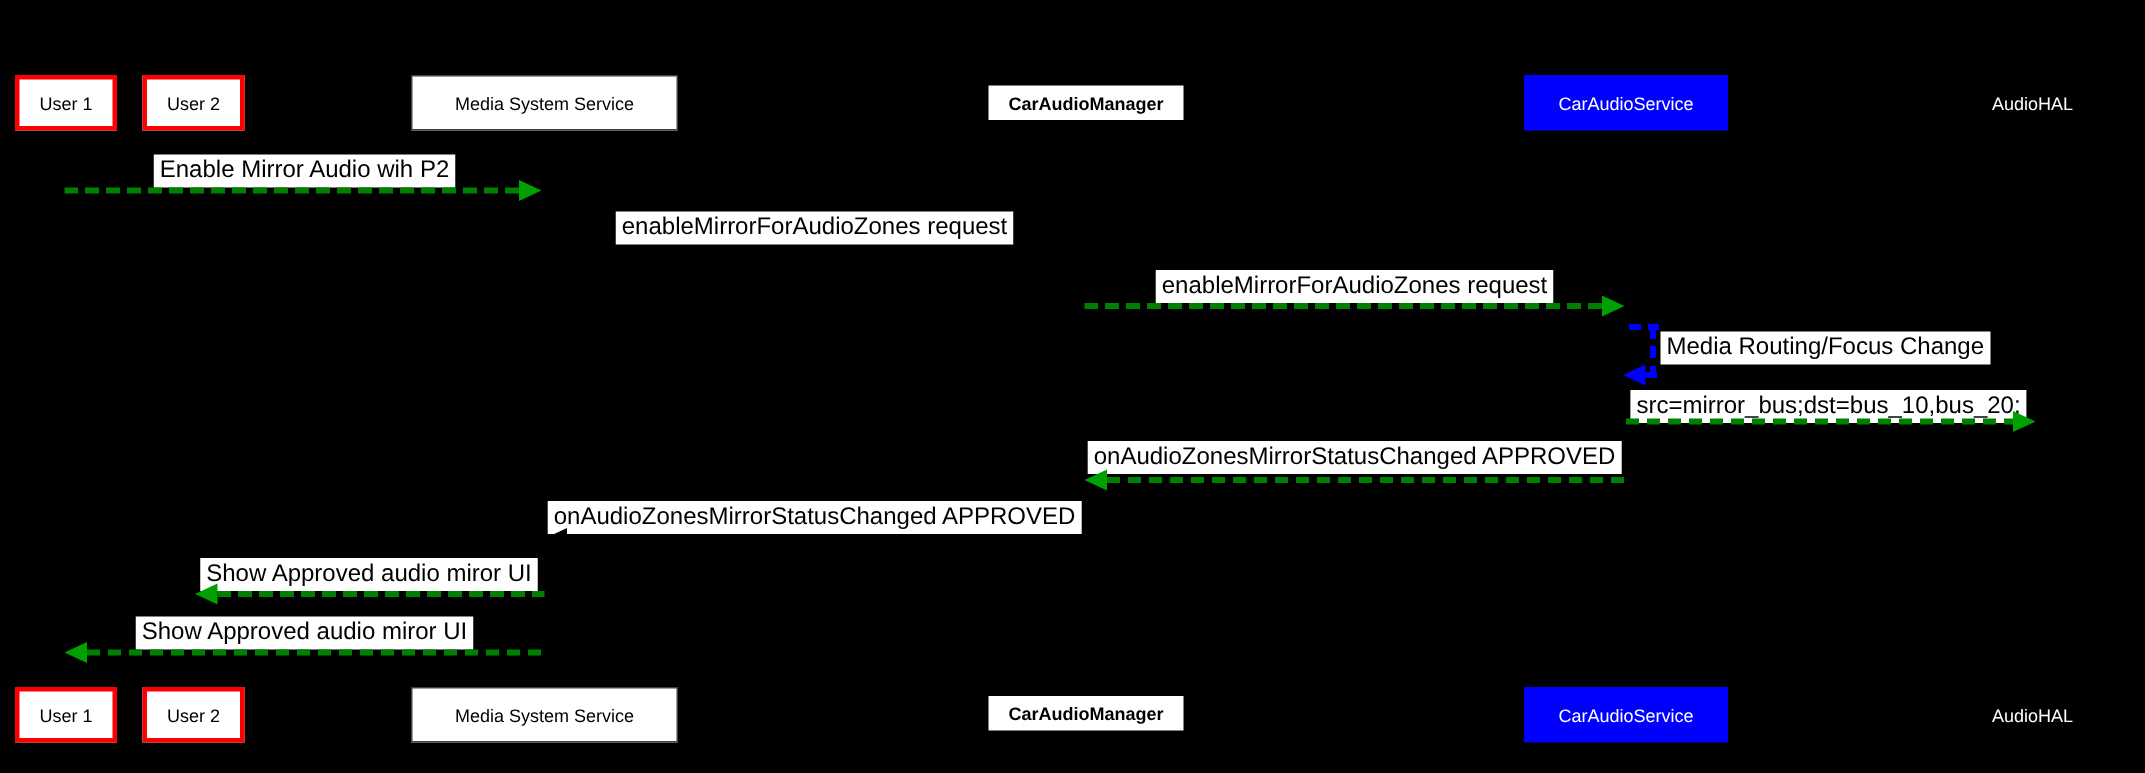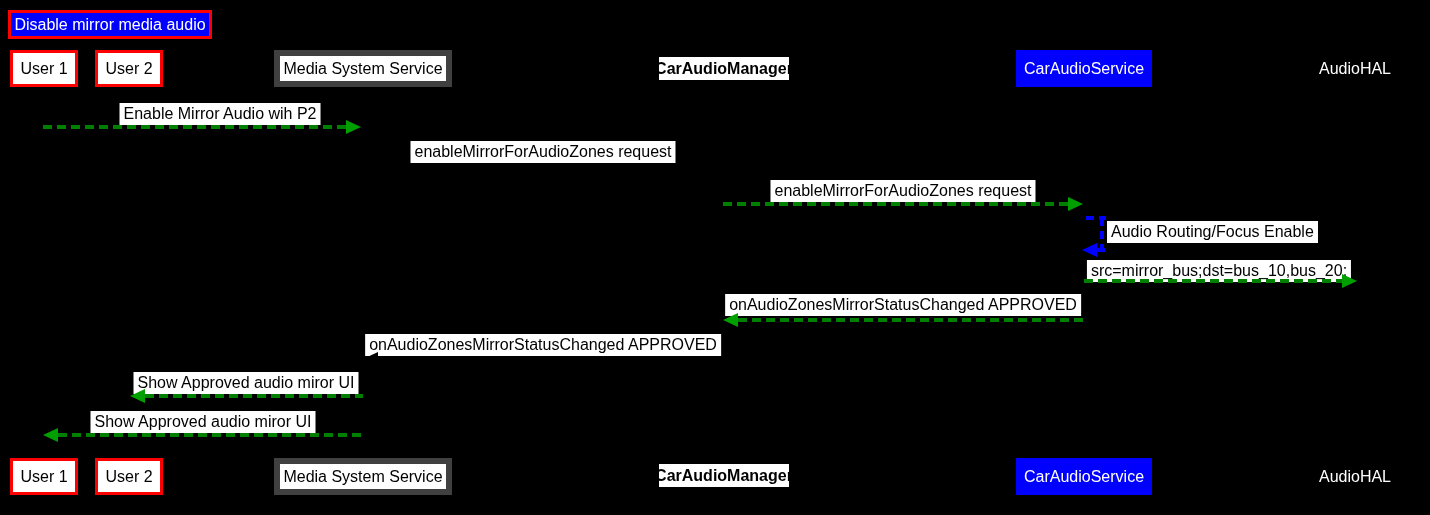--- a/index.html
+++ b/index.html
@@ -2,25 +2,25 @@
 <html><head>
 <meta charset="utf-8">
 <style>
   html,body { margin:0; padding:0; background:#000; }
   .canvas {
     position:relative; width:1430px; height:515px; background:#000000;
     font-family:"Liberation Sans", sans-serif; overflow:hidden;
   }
   .box {
     position:absolute; display:flex; align-items:center; justify-content:center;
-    background:#ffffff; color:#000000; font-size:16px; box-sizing:border-box;
+    background:#ffffff; color:#000000; font-size:12px; box-sizing:border-box;
     white-space:nowrap;
   }
   .box.red   { border:3px solid #ff0000; }
-  .box.green { border:6px solid #404040; }
+  .box.green { border:1px solid #404040; }
   .box.blue  { background:#0000ff; color:#ffffff; border:none; }
   .box.plain { border:none;font-weight:bold; }
   .box.bare  { background:transparent; color:#ffffff; border:none; }
   .title-box {
     position:absolute; left:8px; top:10px; width:204px; height:29px;
     background:#0000ff; border:3px solid #ff0000; color:#ffffff;
     display:flex; align-items:center; justify-content:center;
     font-size:16px; box-sizing:border-box; white-space:nowrap;
   }
   .msg-label {
@@ -47,42 +47,41 @@
   .head.left  { border-width:7px 15px 7px 0; border-color:transparent #00a000 transparent transparent; }
   .head.left.blue  { border-color:transparent #0000ff transparent transparent; }
   .head.right.black { border-color:transparent transparent transparent #000000; }
   .head.left.black  { border-color:transparent #000000 transparent transparent; }
 </style>
 </head>
 <body>
 
 <div class="canvas">
 
-  <div class="title-box">Disable mirror media audio</div>
 
   <div class="box red" style="left:10px;  top:50px; width:68px;  height:37px;">User 1</div>
   <div class="box red" style="left:95px;  top:50px; width:68px;  height:37px;">User 2</div>
   <div class="box green" style="left:274px; top:50px; width:178px; height:37px;">Media System Service</div>
   <div class="box plain" style="left:659px; top:57px; width:130px; height:23px;">CarAudioManager</div>
   <div class="box blue" style="left:1016px;top:50px; width:136px; height:37px;">CarAudioService</div>
   <div class="box bare" style="left:1315px;top:58px; width:80px;  height:21px;">AudioHAL</div>
 
-  <div class="msg-label centered" style="left:220px; top:103px;">Enable Mirror Audio wih P2</div>
+  <div class="msg-label centered" style="left:203px; top:103px;">Enable Mirror Audio wih P2</div>
   <div class="hline" style="left:43px; top:125px; width:303px;"></div>
   <div class="head right" style="left:346px; top:120px;"></div>
 
   <div class="msg-label centered" style="left:543px; top:141px;">enableMirrorForAudioZones request</div>
   <div class="hline black" style="left:363px; top:164px; width:345px;"></div>
   <div class="head right black" style="left:708px; top:159px;"></div>
 
   <div class="msg-label centered" style="left:903px; top:180px;">enableMirrorForAudioZones request</div>
   <div class="hline" style="left:723px; top:202px; width:345px;"></div>
   <div class="head right" style="left:1068px; top:197px;"></div>
 
-  <div class="msg-label" style="left:1107px; top:221px;">Audio Routing/Focus Enable</div>
+  <div class="msg-label" style="left:1107px; top:221px;">Media Routing/Focus Change</div>
   <div class="hline blue" style="left:1086px; top:216px; width:20px;"></div>
   <div class="vline" style="left:1100px; top:218px; height:30px;"></div>
   <div class="hline blue" style="left:1097px; top:248px; width:9px;"></div>
   <div class="head left blue" style="left:1082px; top:243px;"></div>
 
   <div class="msg-label centered" style="left:1219px; top:260px;">src=mirror_bus;dst=bus_10,bus_20;</div>
   <div class="hline" style="left:1084px; top:279px; width:258px;"></div>
   <div class="head right" style="left:1342px; top:274px;"></div>
 
   <div class="msg-label centered" style="left:903px; top:294px;">onAudioZonesMirrorStatusChanged APPROVED</div>

